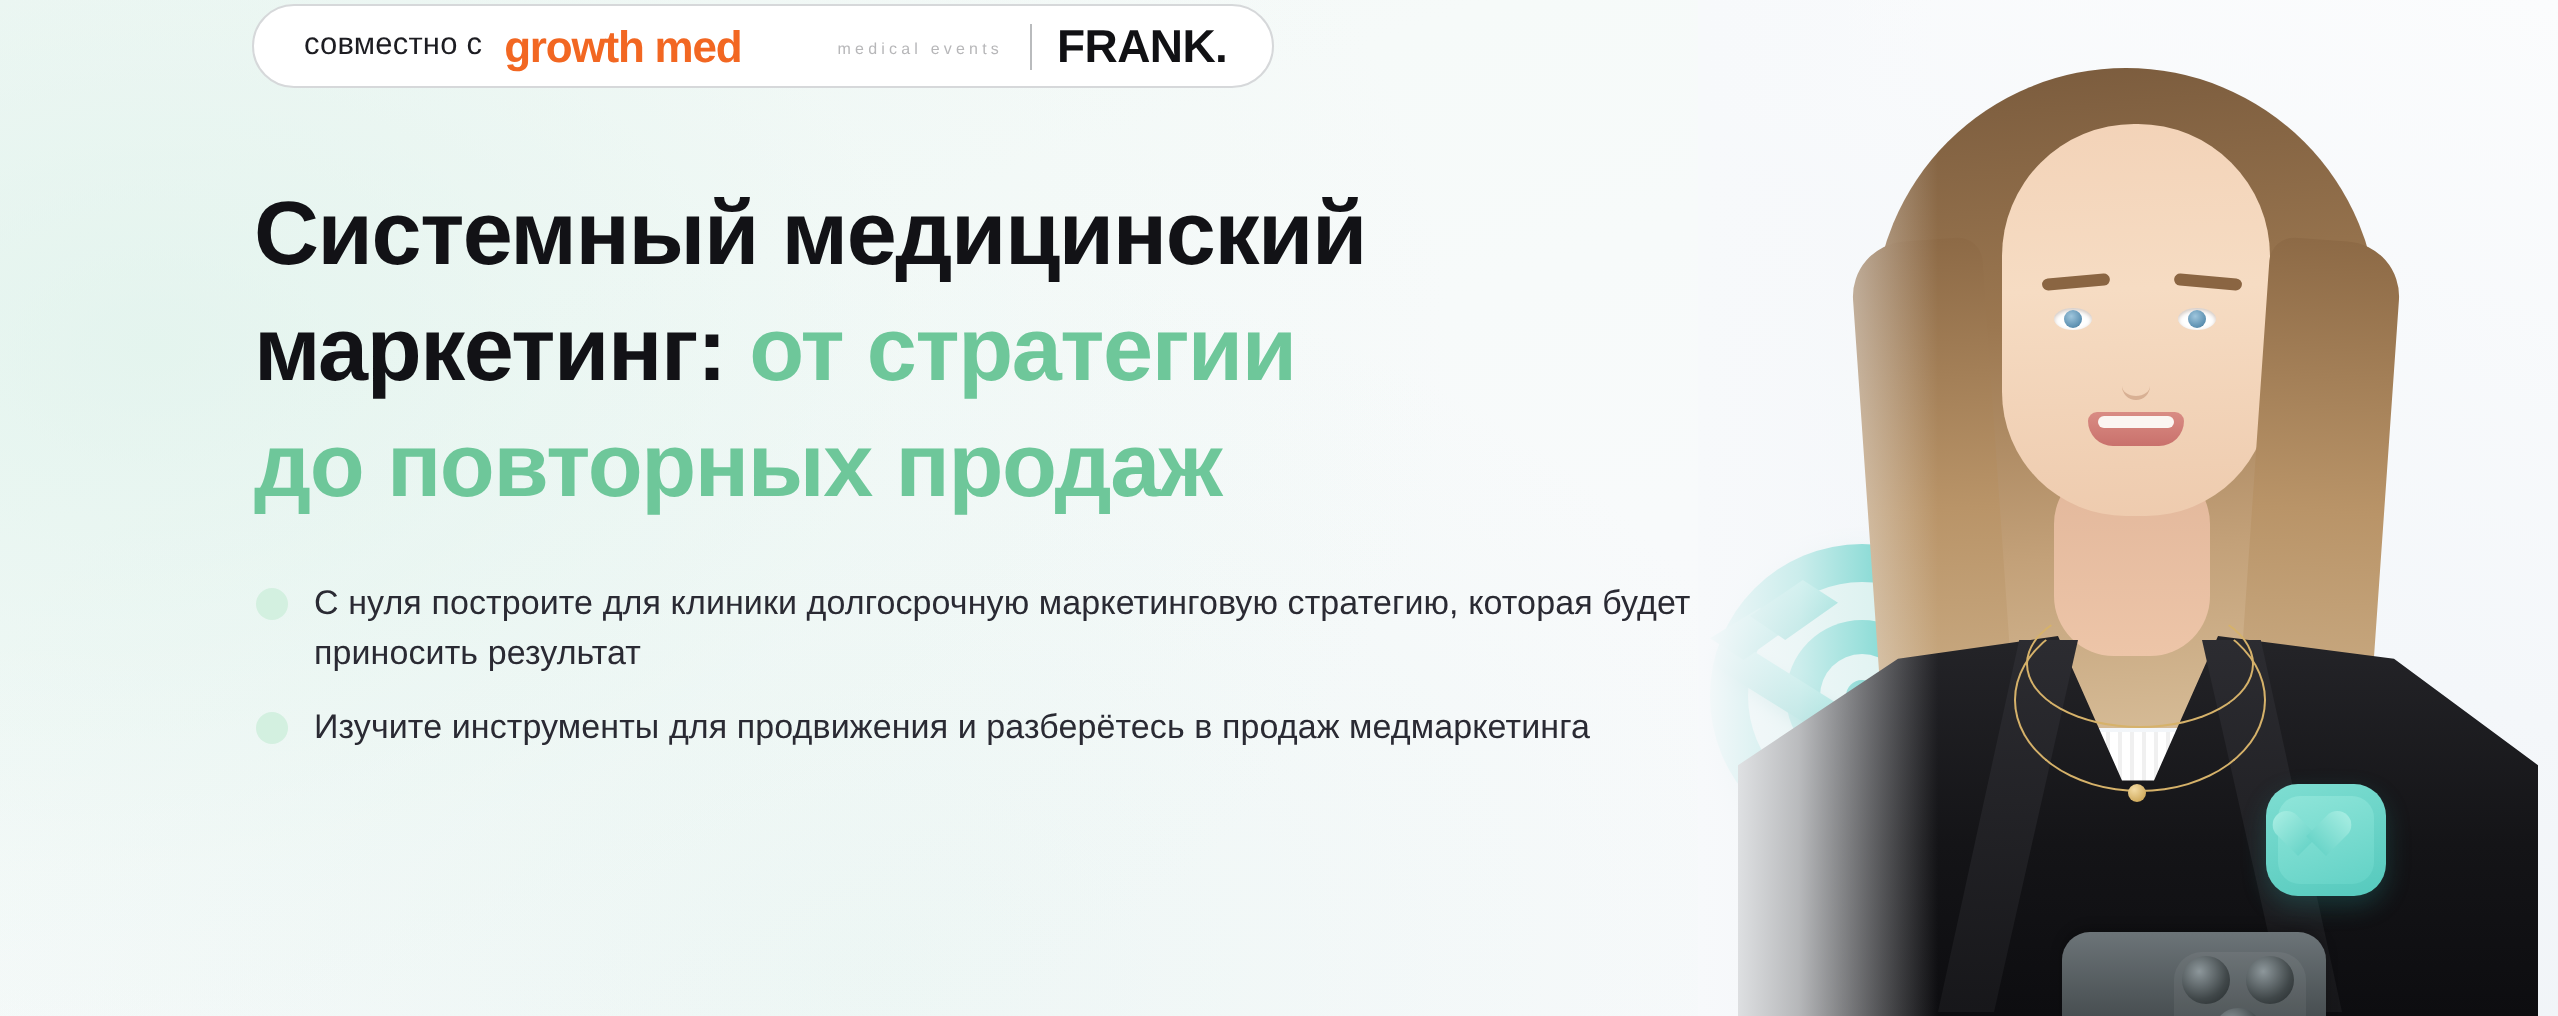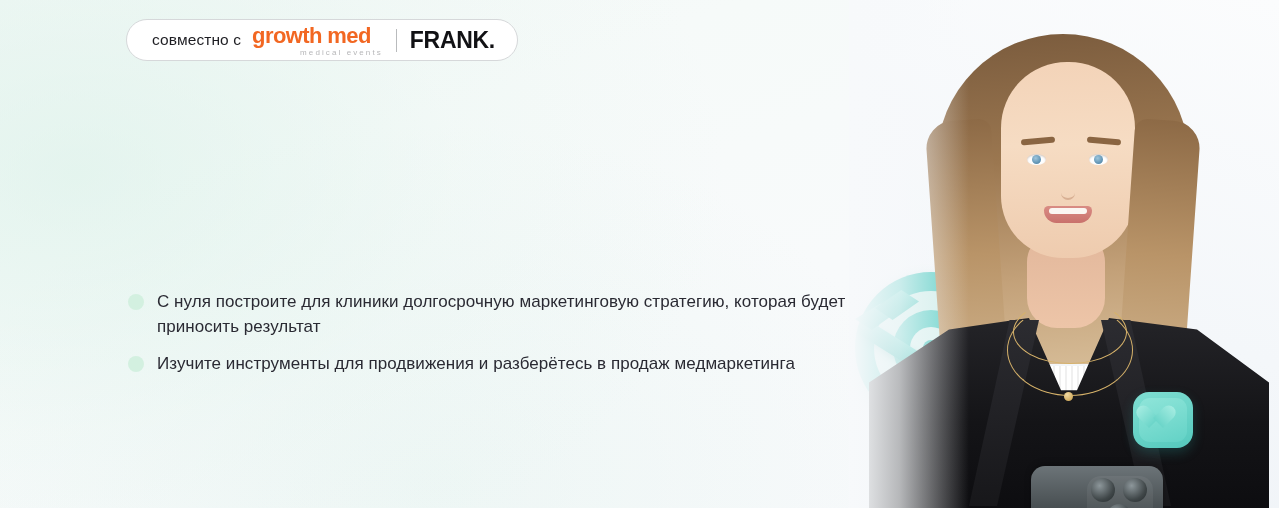--- a/index.html
+++ b/index.html
@@ -35,41 +35,41 @@
     left: 126px;
     top: 0;
     width: 740px;
     height: 508px;
   }
 
   
   .partner-pill {
     position: absolute;
     left: 0;
-    top: 19px;
+    top: 2px;
     height: 42px;
     display: flex;
     align-items: center;
     gap: 11px;
     padding: 0 22px 0 25px;
     background: #ffffff;
     border: 1px solid #d6d8da;
     border-radius: 999px;
     box-sizing: border-box;
   }
   .partner-prefix {
     font-size: 15.5px;
     color: #1d1d22;
     letter-spacing: .1px;
     white-space: nowrap;
   }
   .gm-logo {
     display: flex;
-    flex-direction: column;
-    align-items: flex-start;
+    flex-direction: row;
+    align-items: center;
     line-height: 1;
     margin-top: 1px;
   }
   .gm-word {
     font-size: 22px;
     font-weight: bold;
     color: #f26722;
     letter-spacing: -0.6px;
     line-height: 1;
   }
@@ -390,20 +390,28 @@
     <div class="partner-pill">
       <span class="partner-prefix">совместно с</span>
       <span class="gm-logo">
         <span class="gm-word">growth med</span>
         <span class="gm-sub">medical events</span>
       </span>
       <span class="pill-divider"></span>
       <span class="frank-word">FRANK.</span>
     </div>
 
+    <h1 class="headline">
+      <span>Системный медицинский</span>
+      <br>
+      <span>маркетинг:</span>
+      <span class="accent">от стратегии</span>
+      <br>
+      <span class="accent">до повторных продаж</span>
+    </h1>
 
     <ul class="bullets">
       <li class="bullet">
         <span class="bullet-dot"></span>
         <span class="bullet-text">С нуля построите для клиники долгосрочную маркетинговую стратегию, которая будет приносить результат</span>
       </li>
       <li class="bullet">
         <span class="bullet-dot"></span>
         <span class="bullet-text">Изучите инструменты для продвижения и разберётесь в продаж медмаркетинга</span>
       </li>

